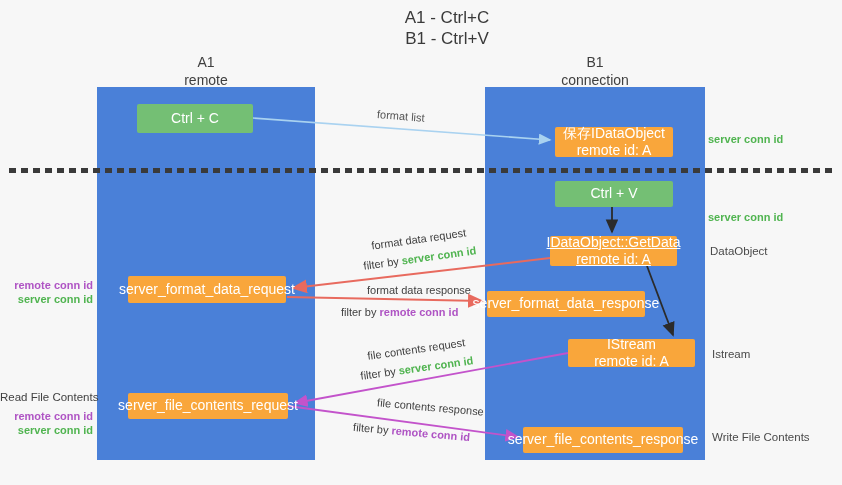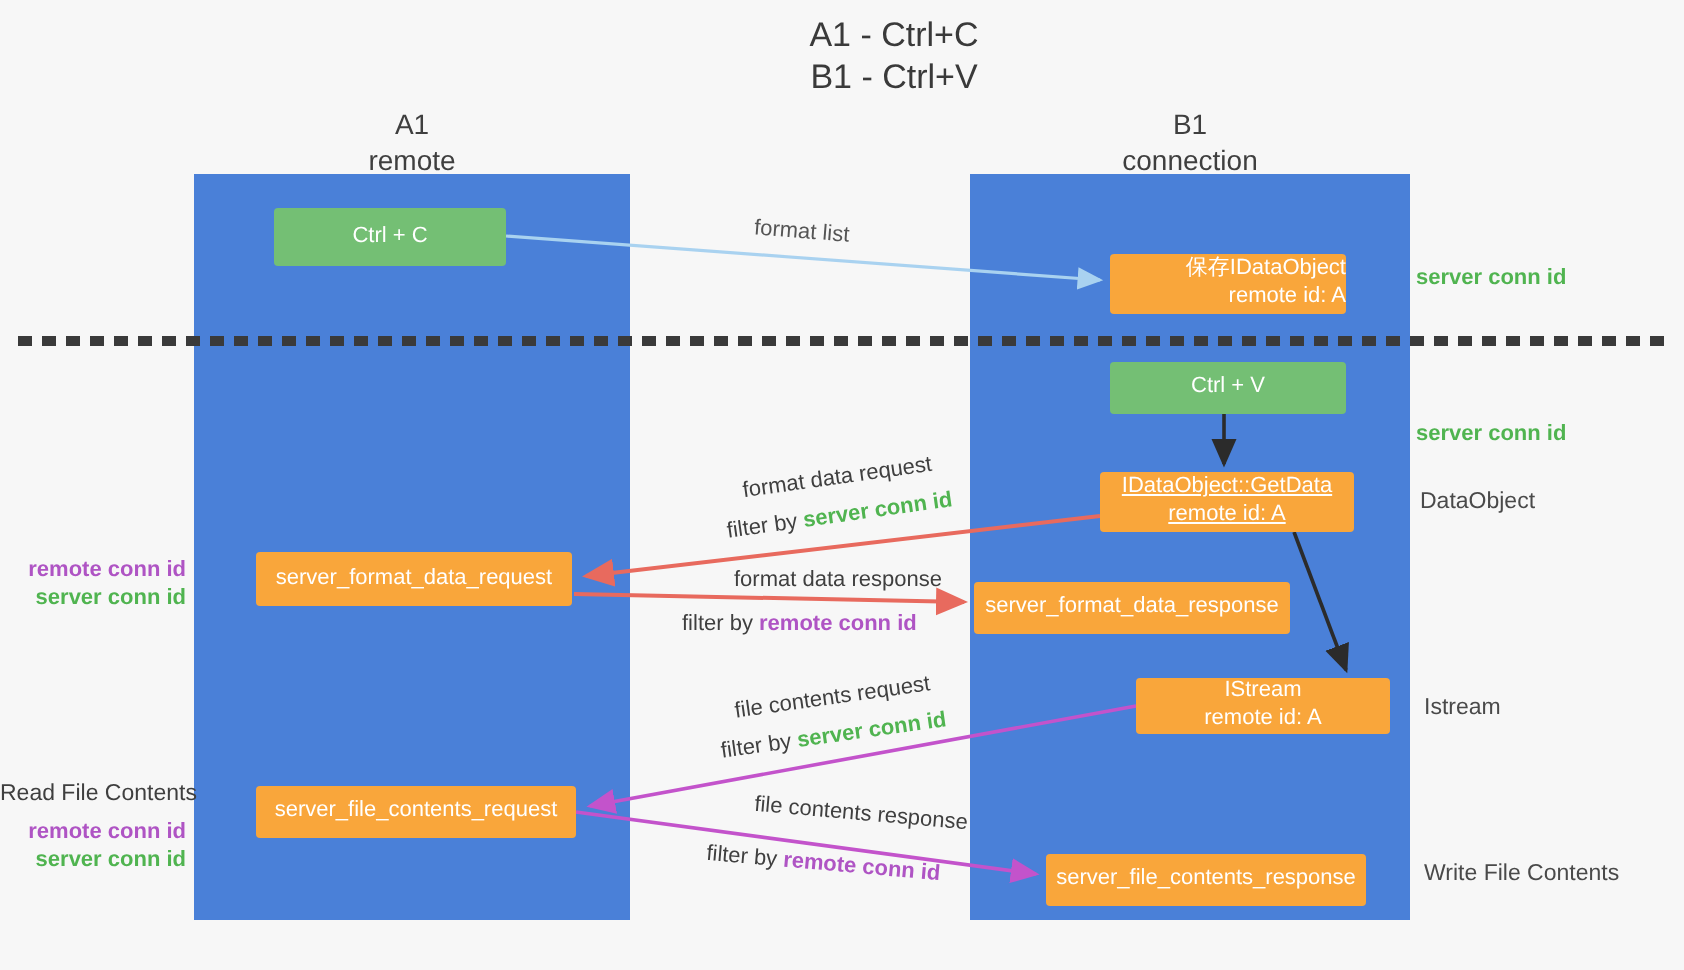--- a/index.html
+++ b/index.html
@@ -30,21 +30,21 @@
   .divider{
     position:absolute;left:9px;top:168px;width:825px;height:5px;z-index:3;
     background:repeating-linear-gradient(90deg,#3a3a3a 0 7px,transparent 7px 12px);
   }
 
   .arrows{position:absolute;left:0;top:0;z-index:2;}
 
   .box{
     position:absolute;z-index:4;display:flex;flex-direction:column;
     align-items:center;justify-content:center;text-align:center;
-    color:#ffffff;font-size:11px;line-height:1.25;border-radius:2px;
+    color:#ffffff;font-size:14px;line-height:1.25;border-radius:2px;
     white-space:nowrap;
   }
   .green{background:#74bf74;}
   .orange{background:#f9a63b;}
 
   .edge-label{
     position:absolute;z-index:5;font-size:11px;color:#3f3f3f;
     white-space:nowrap;transform-origin:center;
   }
   .conn-green{color:#50b450;font-weight:bold;}
@@ -105,21 +105,21 @@
     <line x1="287" y1="297" x2="482" y2="301" stroke="#e86a5e" stroke-width="2" marker-end="url(#m-red)"></line>
     <line x1="647" y1="266" x2="673" y2="335" stroke="#2b2b2b" stroke-width="1.8" marker-end="url(#m-blk)"></line>
     <line x1="568" y1="353" x2="295" y2="403" stroke="#c353cb" stroke-width="1.8" marker-end="url(#m-mag)"></line>
     <line x1="288" y1="406" x2="518" y2="437" stroke="#c353cb" stroke-width="1.8" marker-end="url(#m-mag)"></line>
   </svg>
 
   <div class="box green" style="left:137px;top:104px;width:116px;height:29px;">
     <span>Ctrl + C</span>
   </div>
 
-  <div class="box orange" style="left:555px;top:127px;width:118px;height:30px;align-items:flex-end;">
+  <div class="box orange" style="left:555px;top:127px;width:118px;height:30px;">
     <span>保存IDataObject</span>
     <span>remote id: A</span>
   </div>
 
   <div class="box green" style="left:555px;top:181px;width:118px;height:26px;">
     <span>Ctrl + V</span>
   </div>
 
   <div class="box orange" style="left:550px;top:236px;width:127px;height:30px;text-decoration:underline;">
     <span>IDataObject::GetData</span>

